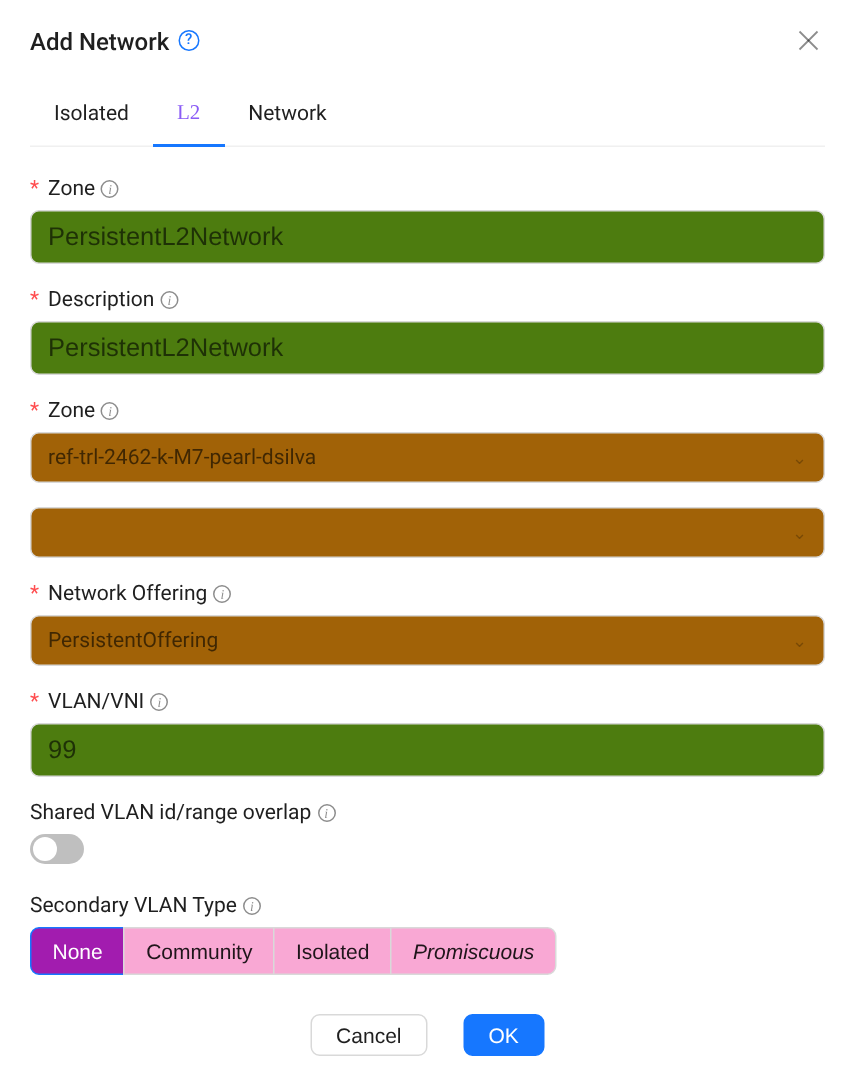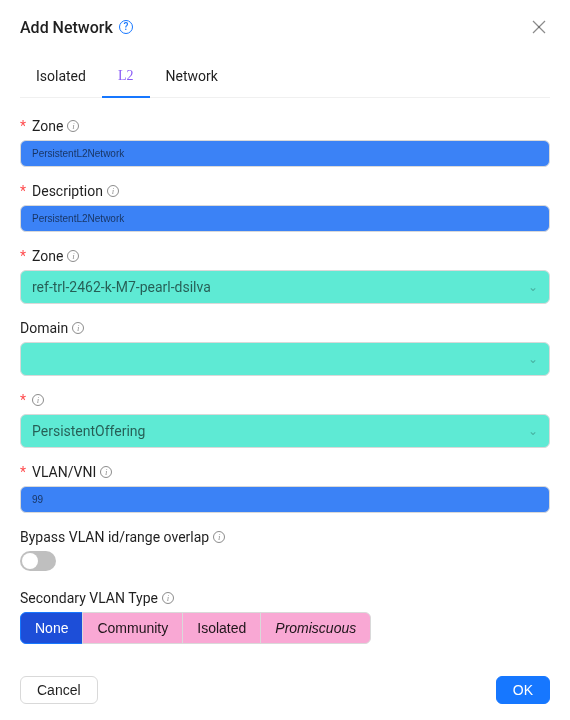--- a/index.html
+++ b/index.html
@@ -117,33 +117,33 @@
       font-family: serif;
     }
     .info-icon::after {
       content: "i";
     }
     .form-input {
       width: 100%;
       padding: 7px 11px;
       border: 1px solid #d9d9d9;
       border-radius: 6px;
-      font-size: 10px;
+      font-size: 17px;
       color: rgba(0, 0, 0, 0.6);
-      background: #3b82f6;
+      background: #4d7c0f;
       outline: none;
     }
     .form-select {
       width: 100%;
       padding: 7px 11px;
       border: 1px solid #d9d9d9;
       border-radius: 6px;
       font-size: 14px;
       color: rgba(0, 0, 0, 0.6);
-      background: #5eead4;
+      background: #a16207;
       cursor: pointer;
       display: flex;
       align-items: center;
       justify-content: space-between;
       min-height: 34px;
     }
     .chevron-down {
       color: rgba(0, 0, 0, 0.25);
       font-size: 12px;
     }
@@ -181,27 +181,27 @@
     }
     .radio-btn:first-child {
       border-radius: 6px 0 0 6px;
       margin-left: 0;
     }
     .radio-btn:last-child {
       border-radius: 0 6px 6px 0;
       font-style: italic;
     }
     .radio-btn.active {
-      background: #1d4ed8;
+      background: #a21caf;
       border-color: #1677ff;
       color: #fff;
     }
     .dialog-footer {
       display: flex;
-      justify-content: space-between;
+      justify-content: center;
       gap: 24px;
       padding-top: 16px;
     }
     .btn {
       padding: 5px 16px;
       border-radius: 6px;
       font-size: 14px;
       cursor: pointer;
       border: 1px solid #d9d9d9;
       background: #fff;
@@ -262,53 +262,50 @@
         <span>Zone</span>
         <span class="info-icon"></span>
       </div>
       <div class="form-select">
         <span>ref-trl-2462-k-M7-pearl-dsilva</span>
         <span class="chevron-down">⌄</span>
       </div>
     </div>
 
     <div class="form-item">
-      <div class="form-label">
-        <span>Domain</span>
-        <span class="info-icon"></span>
-      </div>
       <div class="form-select">
         <span></span>
         <span class="chevron-down">⌄</span>
       </div>
     </div>
 
     <div class="form-item">
       <div class="form-label">
         <span class="required-star">*</span>
+        <span>Network Offering</span>
         <span class="info-icon"></span>
       </div>
       <div class="form-select">
         <span>PersistentOffering</span>
         <span class="chevron-down">⌄</span>
       </div>
     </div>
 
     <div class="form-item">
       <div class="form-label">
         <span class="required-star">*</span>
         <span>VLAN/VNI</span>
         <span class="info-icon"></span>
       </div>
       <input class="form-input" value="99" style="">
     </div>
 
     <div class="form-item">
       <div class="form-label">
-        <span>Bypass VLAN id/range overlap</span>
+        <span>Shared VLAN id/range overlap</span>
         <span class="info-icon"></span>
       </div>
       <div class="toggle-switch"></div>
     </div>
 
     <div class="form-item">
       <div class="form-label">
         <span>Secondary VLAN Type</span>
         <span class="info-icon"></span>
       </div>

